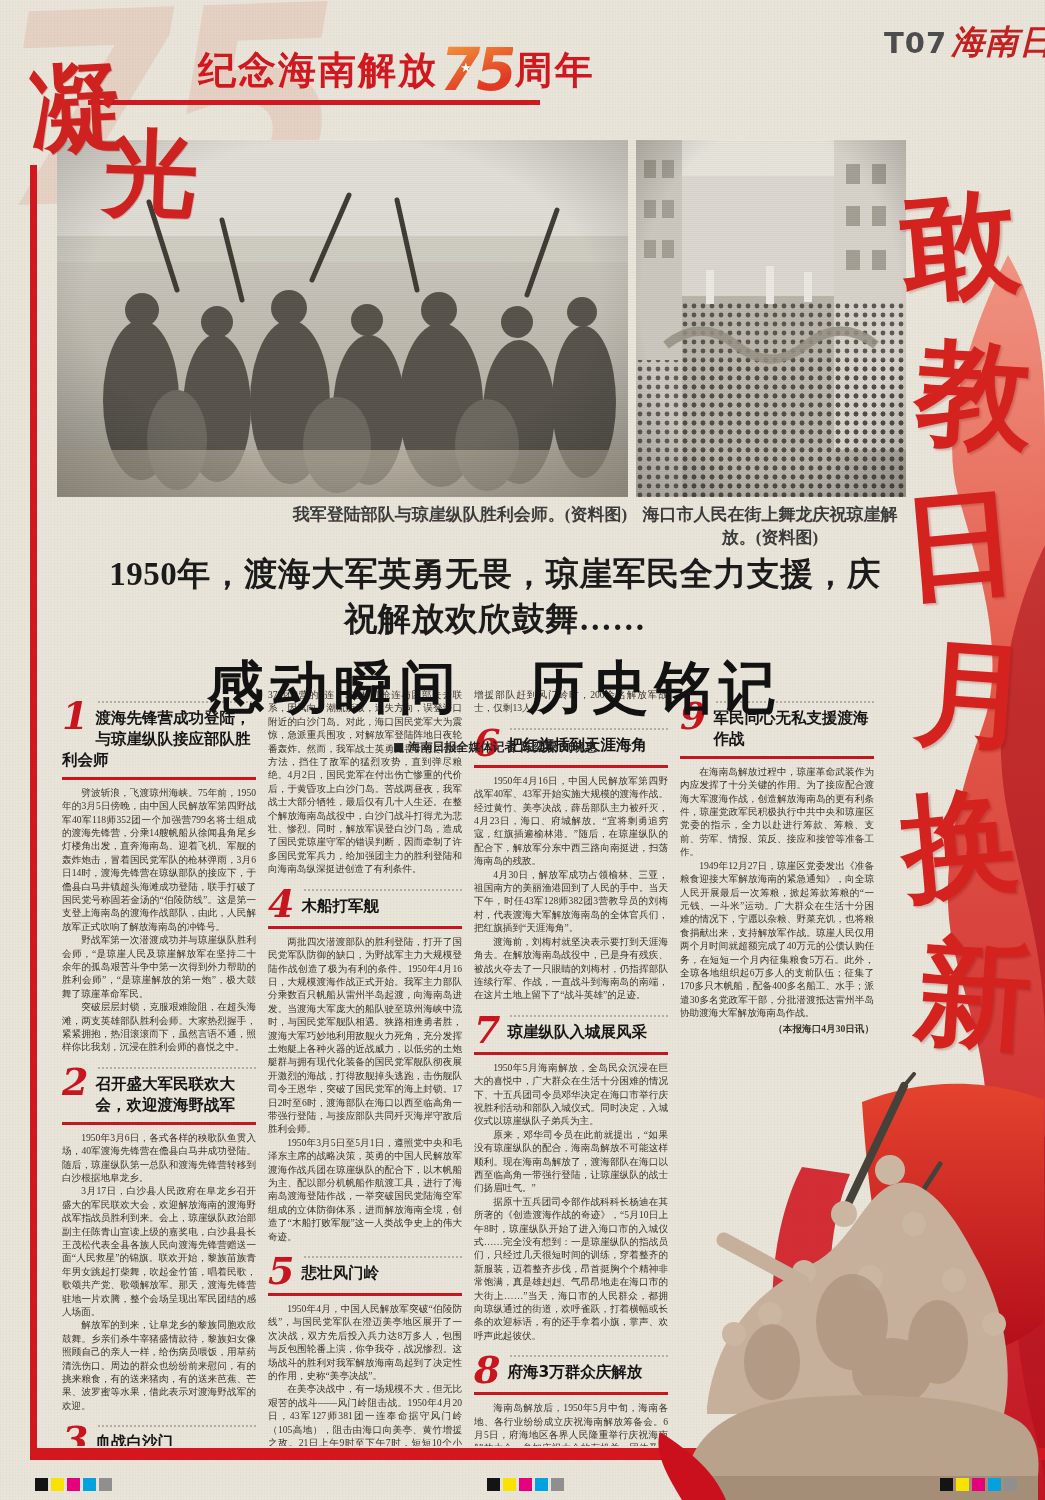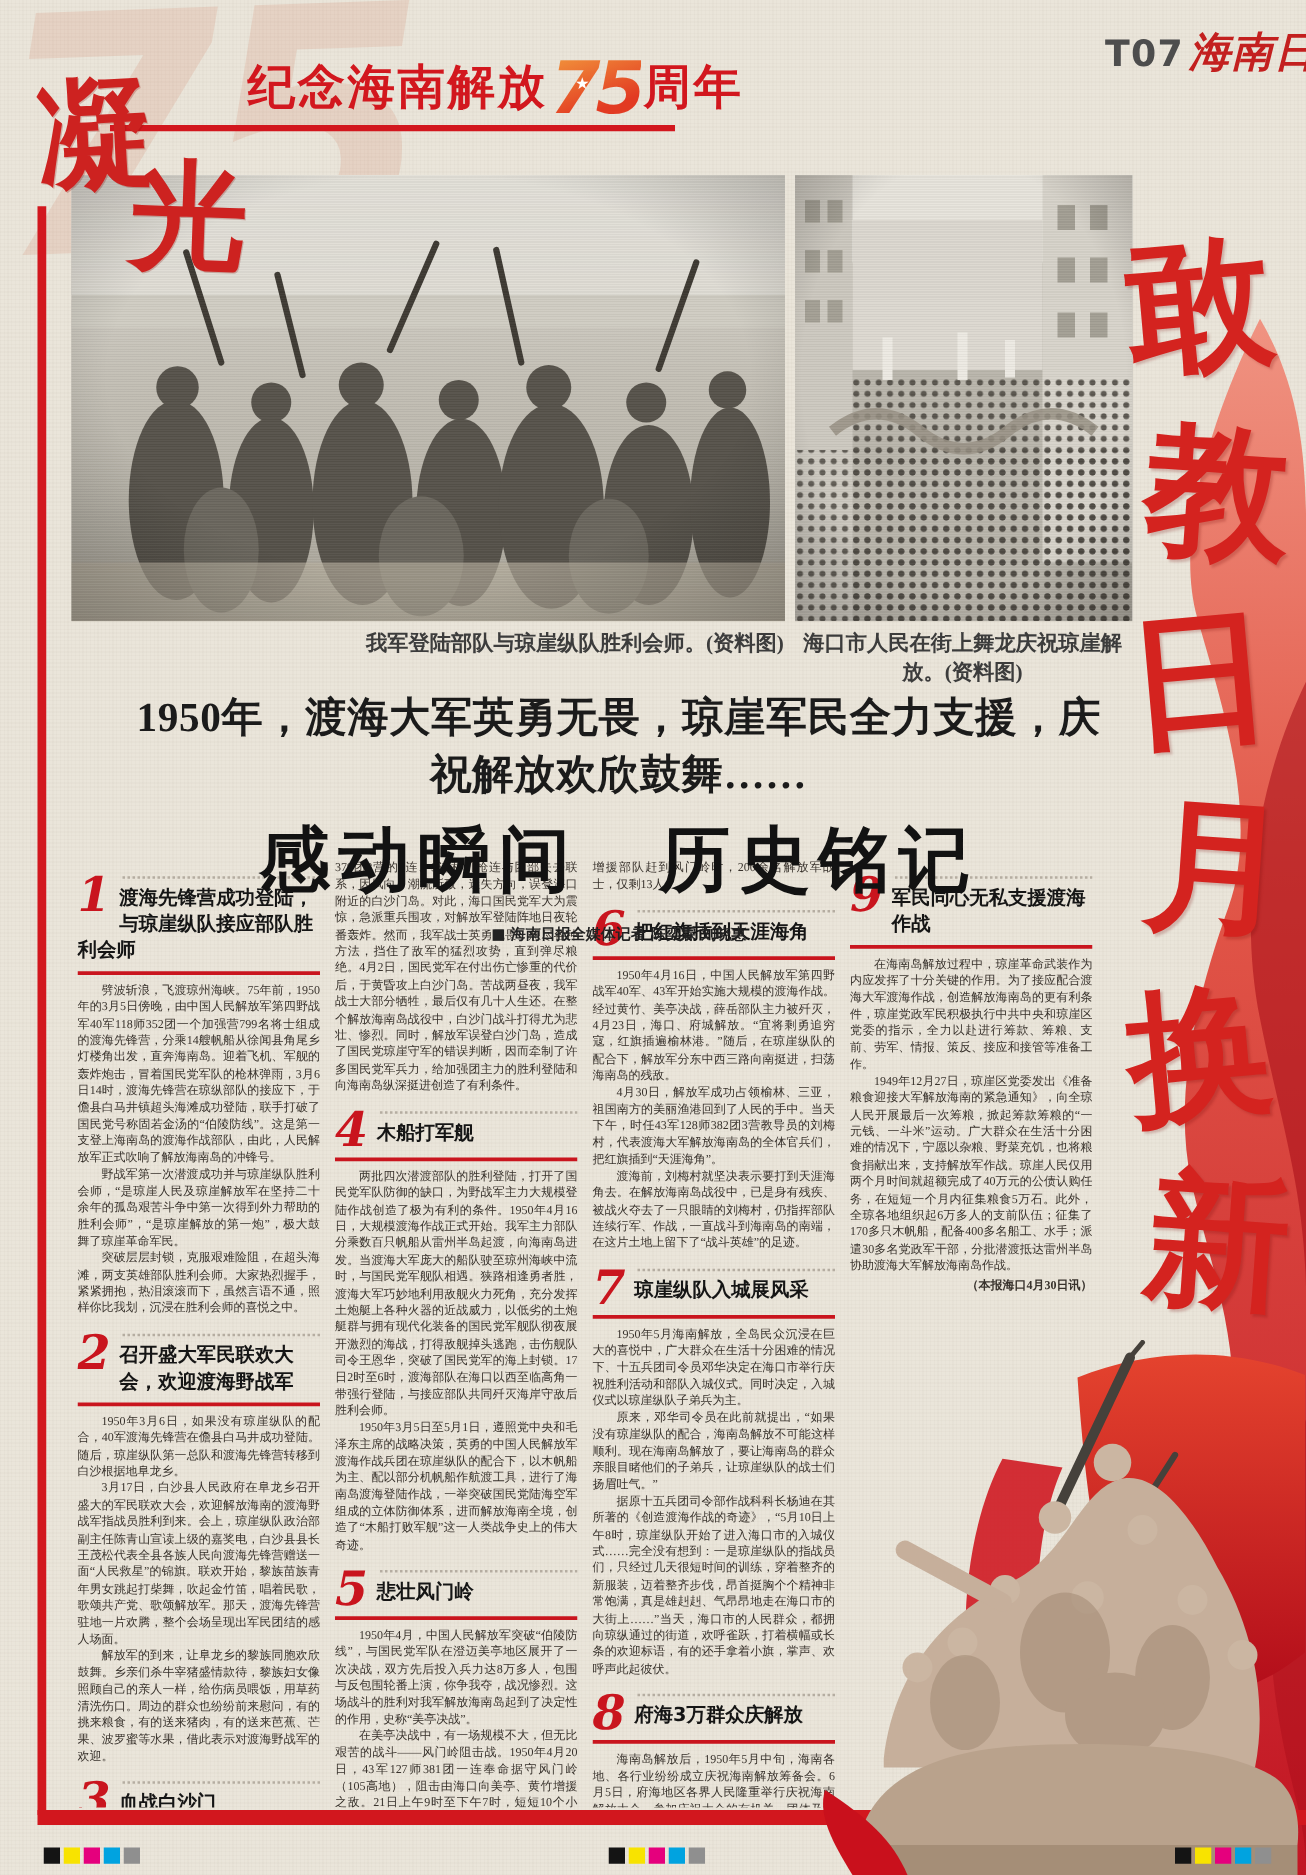--- a/index.html
+++ b/index.html
@@ -225,21 +225,21 @@
           <div class="sec-title">渡海先锋营成功登陆，与琼崖纵队接应部队胜利会师</div>
         </div>
         <p class="para">劈波斩浪，飞渡琼州海峡。75年前，1950年的3月5日傍晚，由中国人民解放军第四野战军40军118师352团一个加强营799名将士组成的渡海先锋营，分乘14艘帆船从徐闻县角尾乡灯楼角出发，直奔海南岛。迎着飞机、军舰的轰炸炮击，冒着国民党军队的枪林弹雨，3月6日14时，渡海先锋营在琼纵部队的接应下，于儋县白马井镇超头海滩成功登陆，联手打破了国民党号称固若金汤的“伯陵防线”。这是第一支登上海南岛的渡海作战部队，由此，人民解放军正式吹响了解放海南岛的冲锋号。</p>
         <p class="para">野战军第一次潜渡成功并与琼崖纵队胜利会师，“是琼崖人民及琼崖解放军在坚持二十余年的孤岛艰苦斗争中第一次得到外力帮助的胜利会师”，“是琼崖解放的第一炮”，极大鼓舞了琼崖革命军民。</p>
         <p class="para">突破层层封锁，克服艰难险阻，在超头海滩，两支英雄部队胜利会师。大家热烈握手，紧紧拥抱，热泪滚滚而下，虽然言语不通，照样你比我划，沉浸在胜利会师的喜悦之中。</p>
         <div class="sec">
           <span class="num">2</span>
           <span class="dots"></span>
           <div class="sec-title">召开盛大军民联欢大会，欢迎渡海野战军</div>
         </div>
-        <p class="para">1950年3月6日，如果没有琼崖纵队的配合，40军渡海先锋营在儋县白马井成功登陆。随后，琼崖纵队第一总队和渡海先锋营转移到白沙根据地阜龙乡。</p>
+        <p class="para">1950年3月6日，各式各样的秧歌队鱼贯入场，40军渡海先锋营在儋县白马井成功登陆。随后，琼崖纵队第一总队和渡海先锋营转移到白沙根据地阜龙乡。</p>
         <p class="para">3月17日，白沙县人民政府在阜龙乡召开盛大的军民联欢大会，欢迎解放海南的渡海野战军指战员胜利到来。会上，琼崖纵队政治部副主任陈青山宣读上级的嘉奖电，白沙县县长王茂松代表全县各族人民向渡海先锋营赠送一面“人民救星”的锦旗。联欢开始，黎族苗族青年男女跳起打柴舞，吹起金竹笛，唱着民歌，歌颂共产党、歌颂解放军。那天，渡海先锋营驻地一片欢腾，整个会场呈现出军民团结的感人场面。</p>
         <p class="para">解放军的到来，让阜龙乡的黎族同胞欢欣鼓舞。乡亲们杀牛宰猪盛情款待，黎族妇女像照顾自己的亲人一样，给伤病员喂饭，用草药清洗伤口。周边的群众也纷纷前来慰问，有的挑来粮食，有的送来猪肉，有的送来芭蕉、芒果、波罗蜜等水果，借此表示对渡海野战军的欢迎。</p>
         <div class="sec">
           <span class="num">3</span>
           <span class="dots"></span>
           <div class="sec-title">血战白沙门</div>
         </div>
       </div>
       <div class="col">
         <p class="para cont">379团3营的8连、9连和机枪连与团部失去联系，因风向、潮流所致，迷失方向，误登海口附近的白沙门岛。对此，海口国民党军大为震惊，急派重兵围攻，对解放军登陆阵地日夜轮番轰炸。然而，我军战士英勇无畏，想尽各种方法，挡住了敌军的猛烈攻势，直到弹尽粮绝。4月2日，国民党军在付出伤亡惨重的代价后，于黄昏攻上白沙门岛。苦战两昼夜，我军战士大部分牺牲，最后仅有几十人生还。在整个解放海南岛战役中，白沙门战斗打得尤为悲壮、惨烈。同时，解放军误登白沙门岛，造成了国民党琼崖守军的错误判断，因而牵制了许多国民党军兵力，给加强团主力的胜利登陆和向海南岛纵深挺进创造了有利条件。</p>
@@ -267,21 +267,21 @@
         </div>
         <p class="para">1950年4月16日，中国人民解放军第四野战军40军、43军开始实施大规模的渡海作战。经过黄竹、美亭决战，薛岳部队主力被歼灭，4月23日，海口、府城解放。“宜将剩勇追穷寇，红旗插遍榆林港。”随后，在琼崖纵队的配合下，解放军分东中西三路向南挺进，扫荡海南岛的残敌。</p>
         <p class="para">4月30日，解放军成功占领榆林、三亚，祖国南方的美丽渔港回到了人民的手中。当天下午，时任43军128师382团3营教导员的刘梅村，代表渡海大军解放海南岛的全体官兵们，把红旗插到“天涯海角”。</p>
         <p class="para">渡海前，刘梅村就坚决表示要打到天涯海角去。在解放海南岛战役中，已是身有残疾、被战火夺去了一只眼睛的刘梅村，仍指挥部队连续行军、作战，一直战斗到海南岛的南端，在这片土地上留下了“战斗英雄”的足迹。</p>
         <div class="sec">
           <span class="num">7</span>
           <span class="dots"></span>
           <div class="sec-title">琼崖纵队入城展风采</div>
         </div>
         <p class="para">1950年5月海南解放，全岛民众沉浸在巨大的喜悦中，广大群众在生活十分困难的情况下、十五兵团司令员邓华决定在海口市举行庆祝胜利活动和部队入城仪式。同时决定，入城仪式以琼崖纵队子弟兵为主。</p>
-        <p class="para">原来，邓华司令员在此前就提出，“如果没有琼崖纵队的配合，海南岛解放不可能这样顺利。现在海南岛解放了，要让海南岛的群众亲眼目睹他们的子弟兵，让琼崖纵队的战士们扬眉吐气。”</p>
+        <p class="para">原来，邓华司令员在此前就提出，“如果没有琼崖纵队的配合，海南岛解放不可能这样顺利。现在海南岛解放了，渡海部队在海口以西至临高角一带强行登陆，让琼崖纵队的战士们扬眉吐气。”</p>
         <p class="para">据原十五兵团司令部作战科科长杨迪在其所著的《创造渡海作战的奇迹》，“5月10日上午8时，琼崖纵队开始了进入海口市的入城仪式……完全没有想到：一是琼崖纵队的指战员们，只经过几天很短时间的训练，穿着整齐的新服装，迈着整齐步伐，昂首挺胸个个精神非常饱满，真是雄赳赳、气昂昂地走在海口市的大街上……”当天，海口市的人民群众，都拥向琼纵通过的街道，欢呼雀跃，打着横幅或长条的欢迎标语，有的还手拿着小旗，掌声、欢呼声此起彼伏。</p>
         <div class="sec">
           <span class="num">8</span>
           <span class="dots"></span>
           <div class="sec-title">府海3万群众庆解放</div>
         </div>
         <p class="para">海南岛解放后，1950年5月中旬，海南各地、各行业纷纷成立庆祝海南解放筹备会。6月5日，府海地区各界人民隆重举行庆祝海南解放大会，参加庆祝大会的有机关、团体及学校83个单位共3万人。邓华、冯白驹等出席大会，各界代表向邓华、冯白驹和解放军战士代表献花。</p>
       </div>
       <div class="col">
         <div class="sec">

